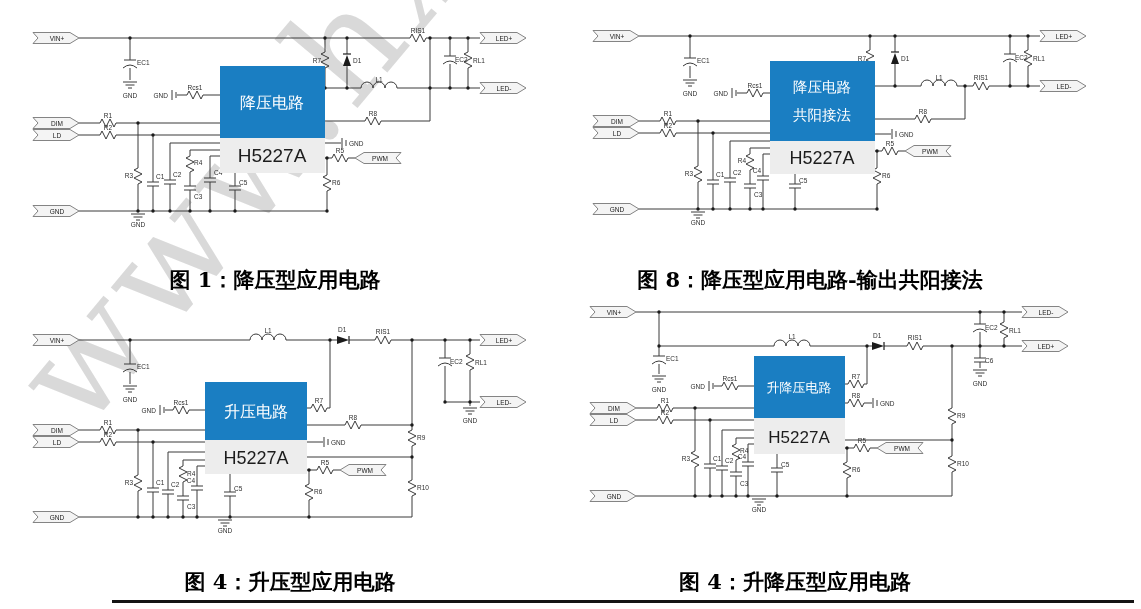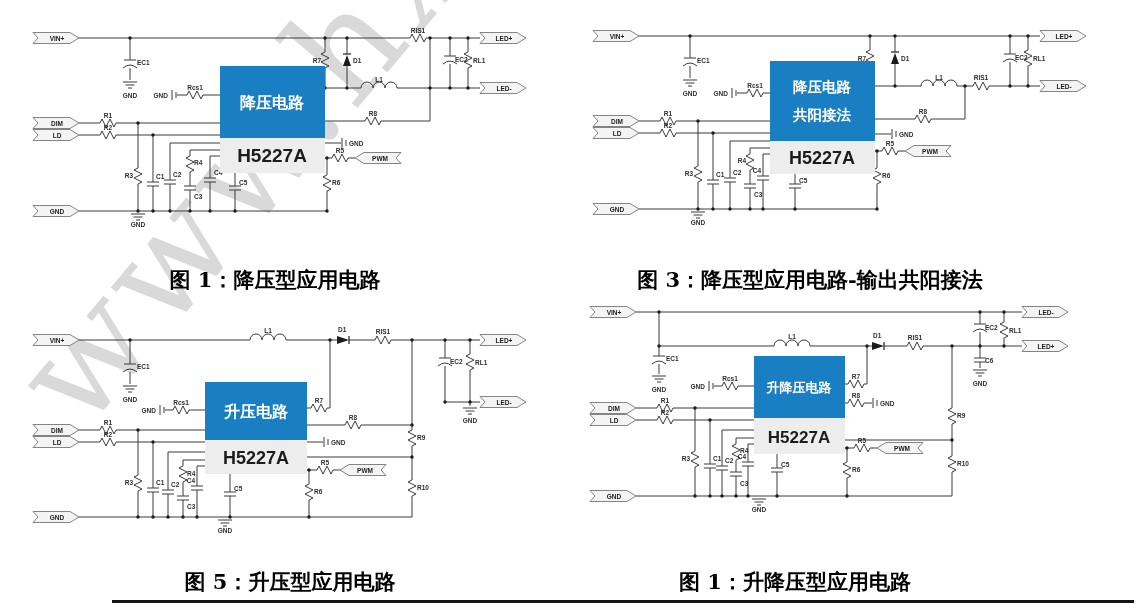--- a/index.html
+++ b/index.html
@@ -1,21 +1,21 @@
 <!DOCTYPE html>
 <html><head>
 <meta charset="utf-8">
 <style>
   html,body{margin:0;padding:0;}
   body{width:1141px;height:609px;background:#ffffff;position:relative;overflow:hidden;
        font-family:"Liberation Sans",sans-serif;}
   .wm{position:absolute;left:-18px;top:350px;transform:rotate(-50deg);transform-origin:0 0;
       font-size:142px;font-family:"DejaVu Serif",serif;color:#c8c8c8;opacity:.68;
       white-space:nowrap;z-index:0;letter-spacing:7px;}
-  .panel{position:absolute;z-index:1;font-weight:bold;}
+  .panel{position:absolute;z-index:1;}
   svg text{font-family:"Liberation Sans",sans-serif;}
   .wire path{stroke:#3a3a3a;stroke-width:1;fill:none;}
   .sym use{stroke:#3a3a3a;stroke-width:1;fill:none;}
   .tri{fill:#1b1b1b;stroke:none;}
   .dbar{stroke:#1b1b1b;stroke-width:1.2;fill:none;}
   .dots use{fill:#1b1b1b;stroke:none;}
   .flag polygon{fill:#f4f4f4;stroke:#767676;stroke-width:.9;}
   .flag text{font-size:6.5px;fill:#1b1b1b;text-anchor:middle;}
   .lbl{font-size:6.5px;fill:#2e2e2e;}
   .mid{text-anchor:middle;} .end{text-anchor:end;}
@@ -550,17 +550,17 @@
     <text class="lbl mid" x="177" y="216">GND</text>
   </g>
   <rect x="172" y="60" width="91" height="62" fill="#1a7ec2"></rect>
   <text class="boxtext" x="217" y="96" font-size="13">升降压电路</text>
   <rect class="chipbox" x="172" y="122" width="91" height="36"></rect>
   <text class="chiptext" x="217" y="147" font-size="17">H5227A</text>
 </svg>
 </div>
 
 <div class="caption" style="left:40px;top:266px;width:470px">图 1：降压型应用电路</div>
-<div class="caption" style="left:560px;top:266px;width:500px">图 3：降压型应用电路-输出共阳接法</div>
-<div class="caption" style="left:40px;top:568px;width:500px">图 5：升压型应用电路</div>
-<div class="caption" style="left:560px;top:568px;width:470px">图 1：升降压型应用电路</div>
+<div class="caption" style="left:560px;top:266px;width:500px">图 8：降压型应用电路-输出共阳接法</div>
+<div class="caption" style="left:40px;top:568px;width:500px">图 4：升压型应用电路</div>
+<div class="caption" style="left:560px;top:568px;width:470px">图 4：升降压型应用电路</div>
 
 <div class="rule"></div>
 
 </body></html>

